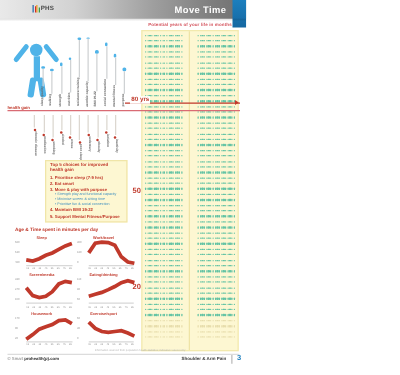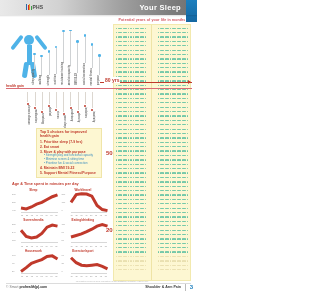--- a/index.html
+++ b/index.html
@@ -230,21 +230,21 @@
 <div class="header-accent"></div>
 <div class="logo">
   <span class="logo-bars">
     <i></i>
       <i></i>
       <i></i>
       <i></i>
   </span>
   <span class="logo-text">PHS</span>
 </div>
-<div class="header-title">Your Sleep</div>
+<div class="header-title">Move Time</div>
 <div class="header-shadow"></div>
 
 <div class="grid-caption">Potential years of your life in months</div>
 <div class="grid-panel" id="gridPanel">
     <div class="grid-row">
       <div class="half">
         <span class="dot"></span>
         <span class="dot"></span>
         <span class="dot"></span>
         <span class="dot"></span>

